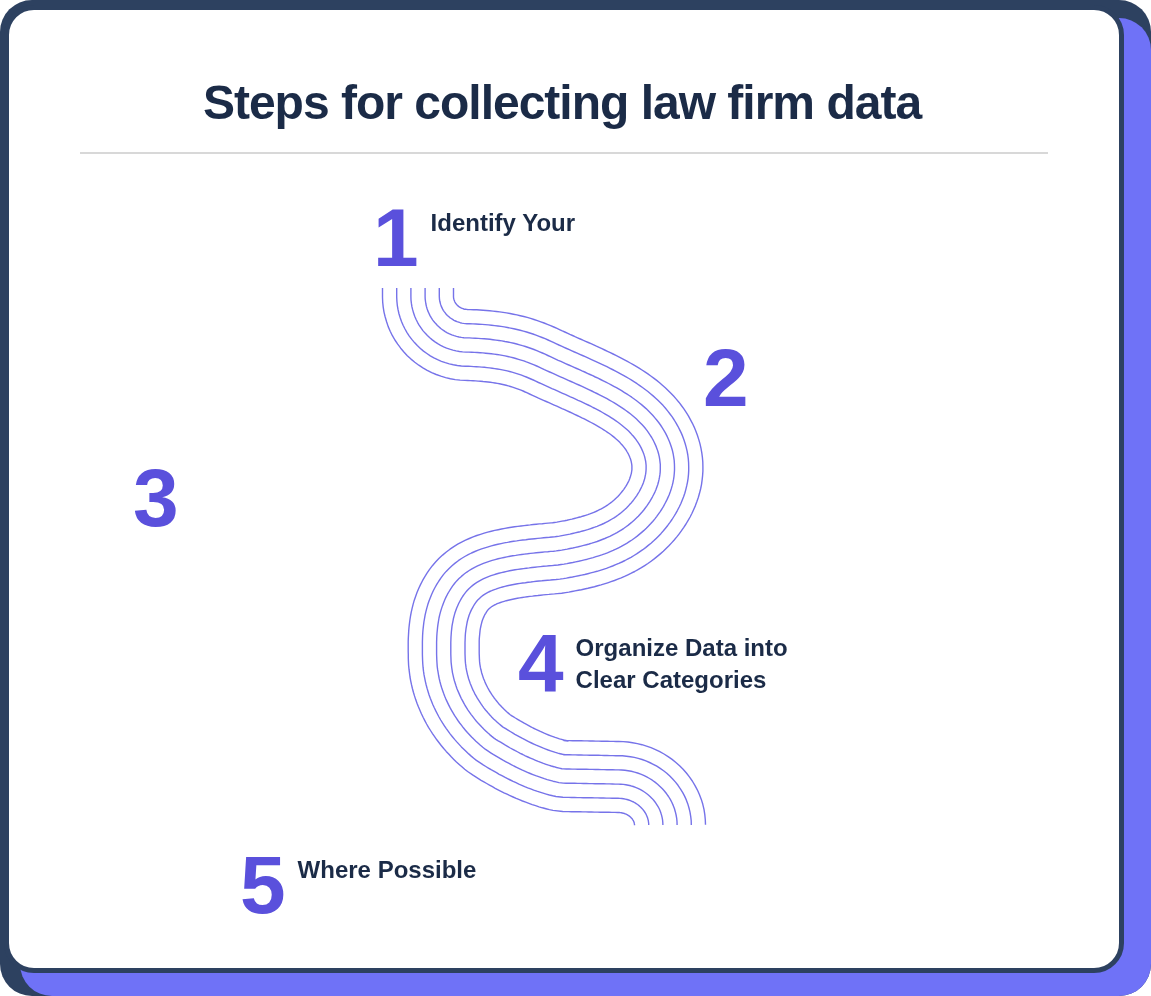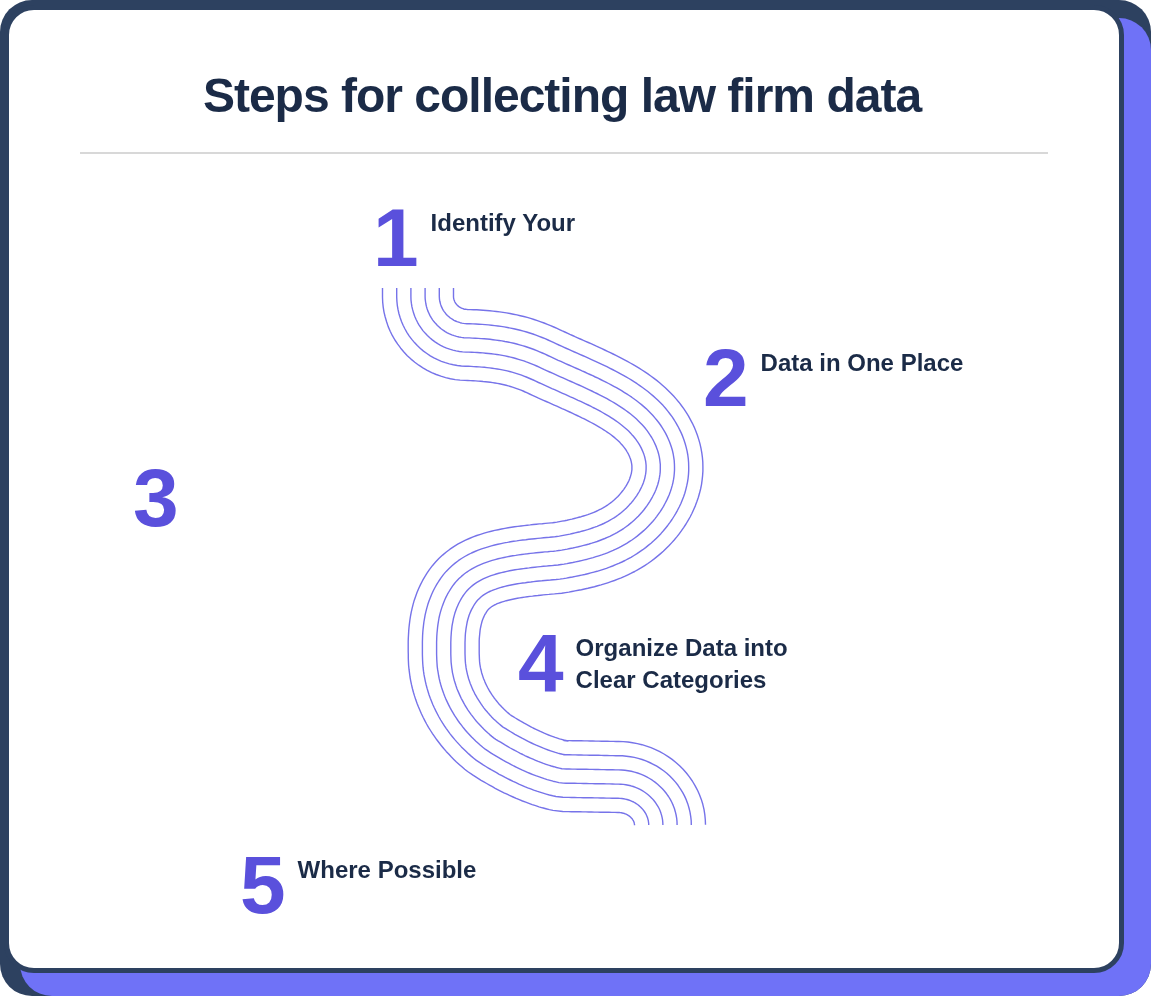--- a/index.html
+++ b/index.html
@@ -14,21 +14,21 @@
   .purple-backdrop{
     position:absolute;left:20px;top:18px;right:0;bottom:0;
     background:var(--backdrop-purple);border-radius:32px;
   }
   .card{
     position:absolute;left:4px;top:5px;width:1120px;height:968px;
     box-sizing:border-box;background:var(--card-bg);
     border:5px solid var(--frame-navy);border-radius:30px;
   }
   .title{
-    position:absolute;left:0;right:27px;top:60px;margin:10px;
+    position:absolute;left:0;right:27px;top:60px;margin:17px;
     text-align:center;color:var(--text-navy);
     font-size:48px;font-weight:800;line-height:1.1;letter-spacing:-1px;
   }
   .divider{
     position:absolute;left:80px;top:152px;width:968px;height:2px;
     background:var(--divider-gray);
   }
   #curve-svg{
     position:absolute;left:0;top:0;width:1151px;height:996px;
     pointer-events:none;
@@ -89,21 +89,20 @@
   <div class="step step-1">
     <div class="step-number">1</div>
     <div class="step-label">
       <span>Identify Your</span>
     </div>
   </div>
 
   <div class="step step-2">
     <div class="step-number">2</div>
     <div class="step-label">
-      <span>Data in One Place</span>
     </div>
   </div>
 
   <div class="step step-3">
     <div class="step-number">3</div>
     <div class="step-label">
     </div>
   </div>
 
   <div class="step step-4">

